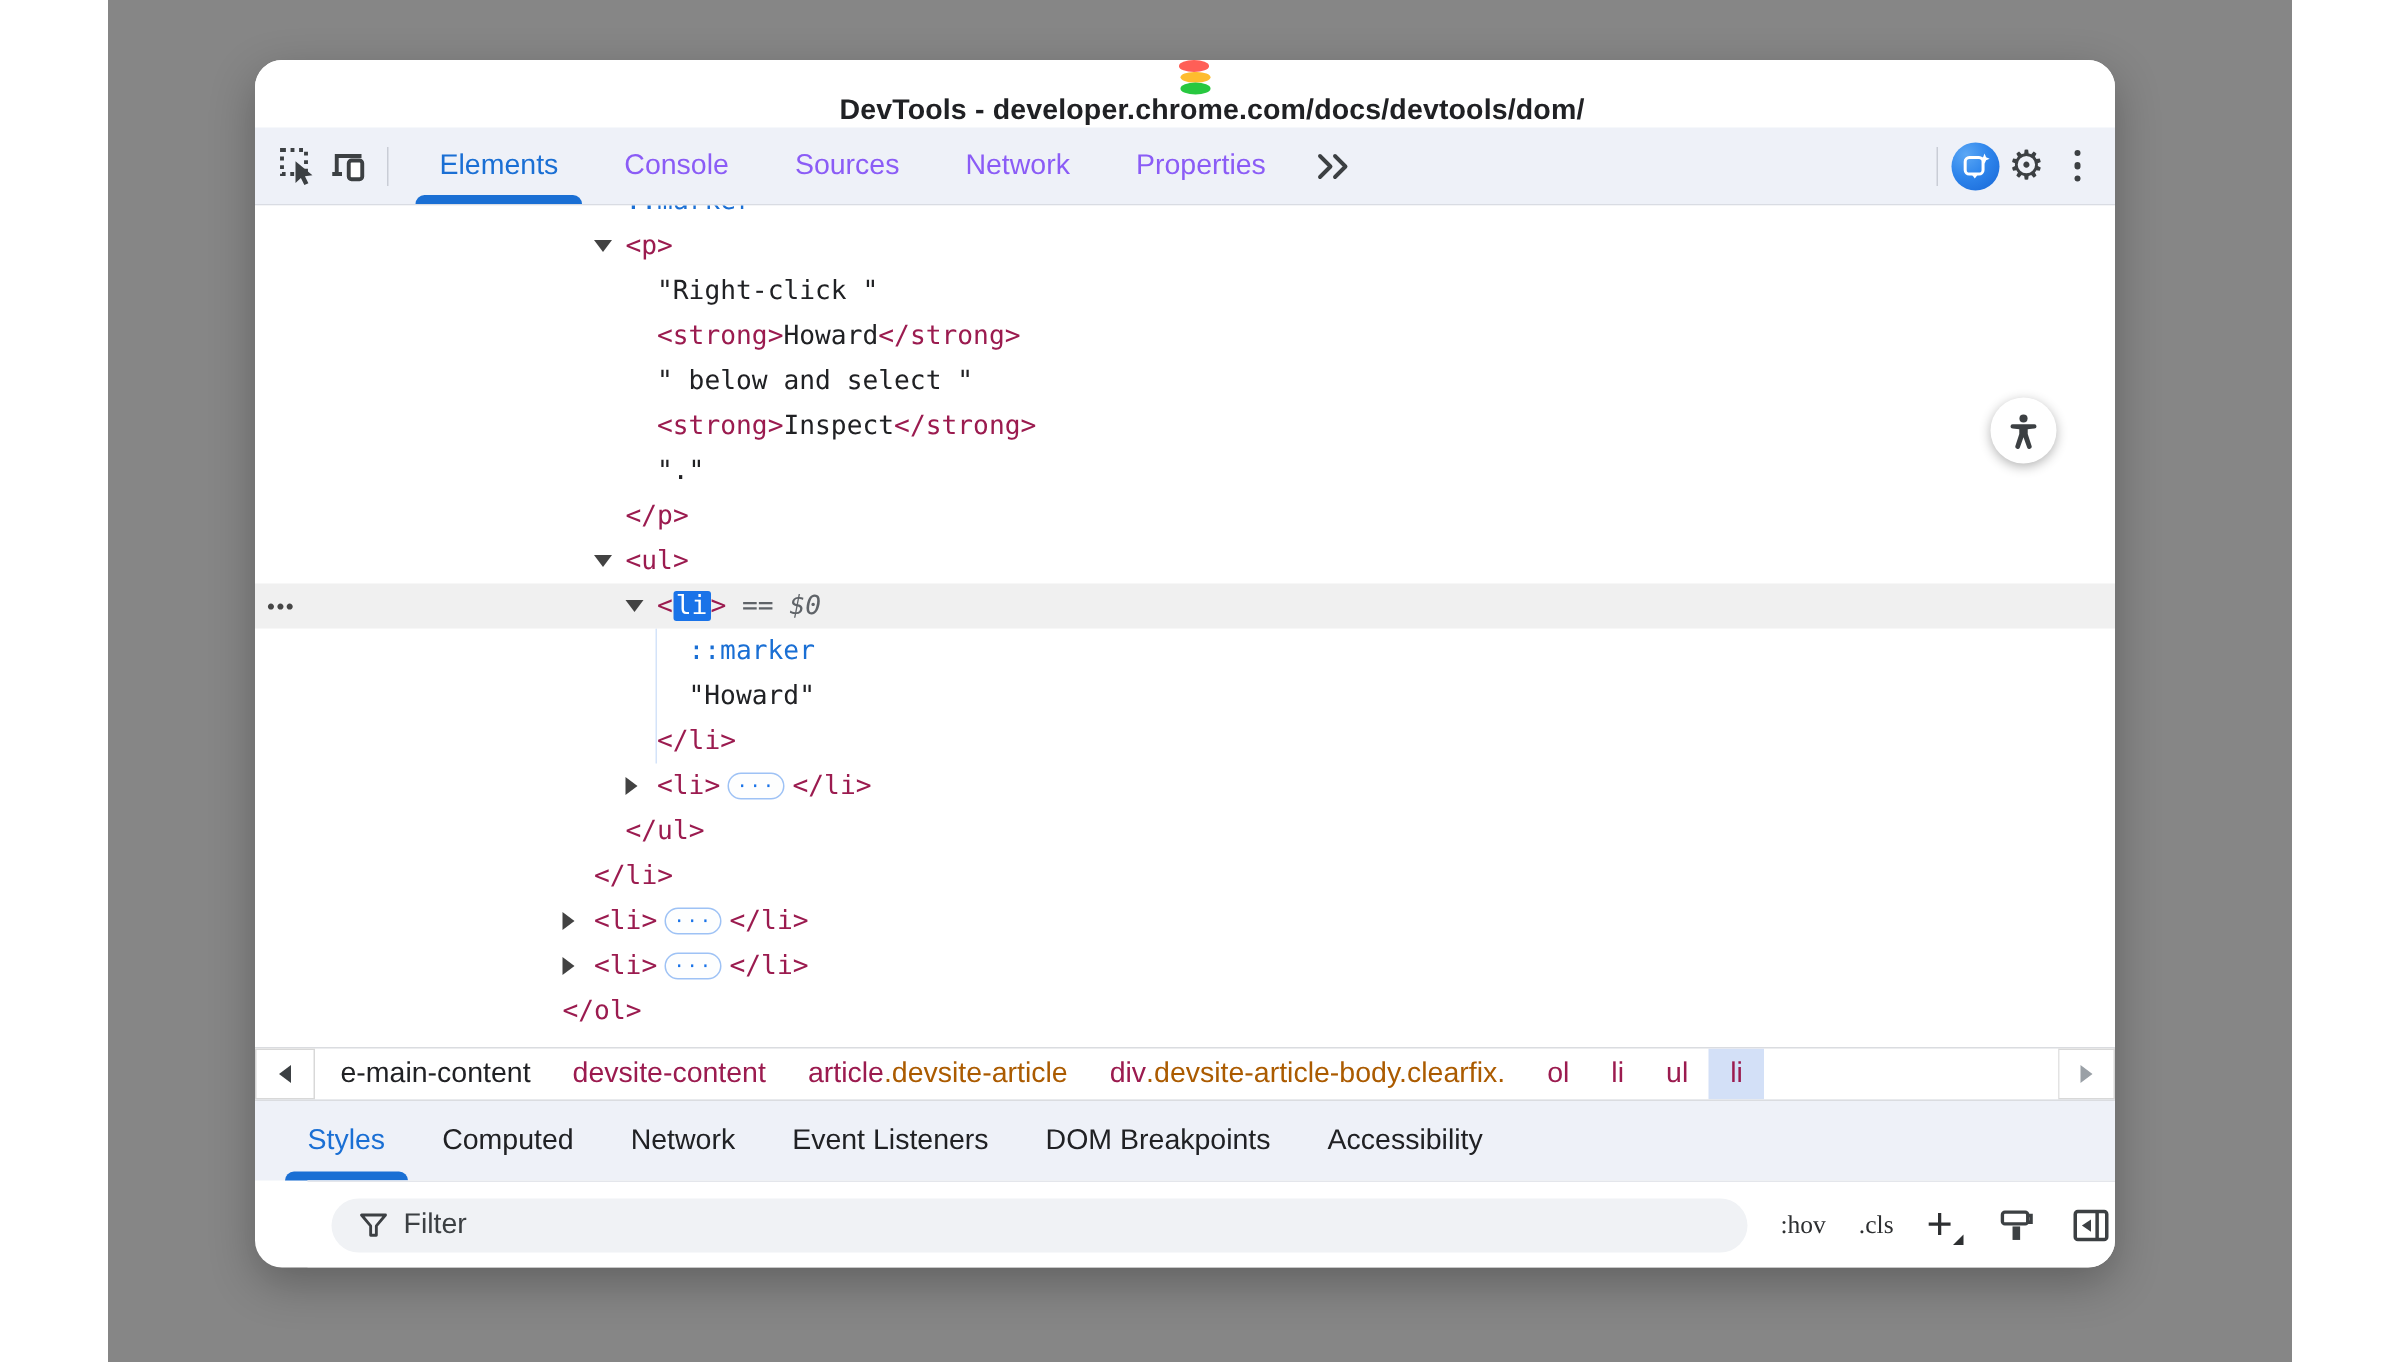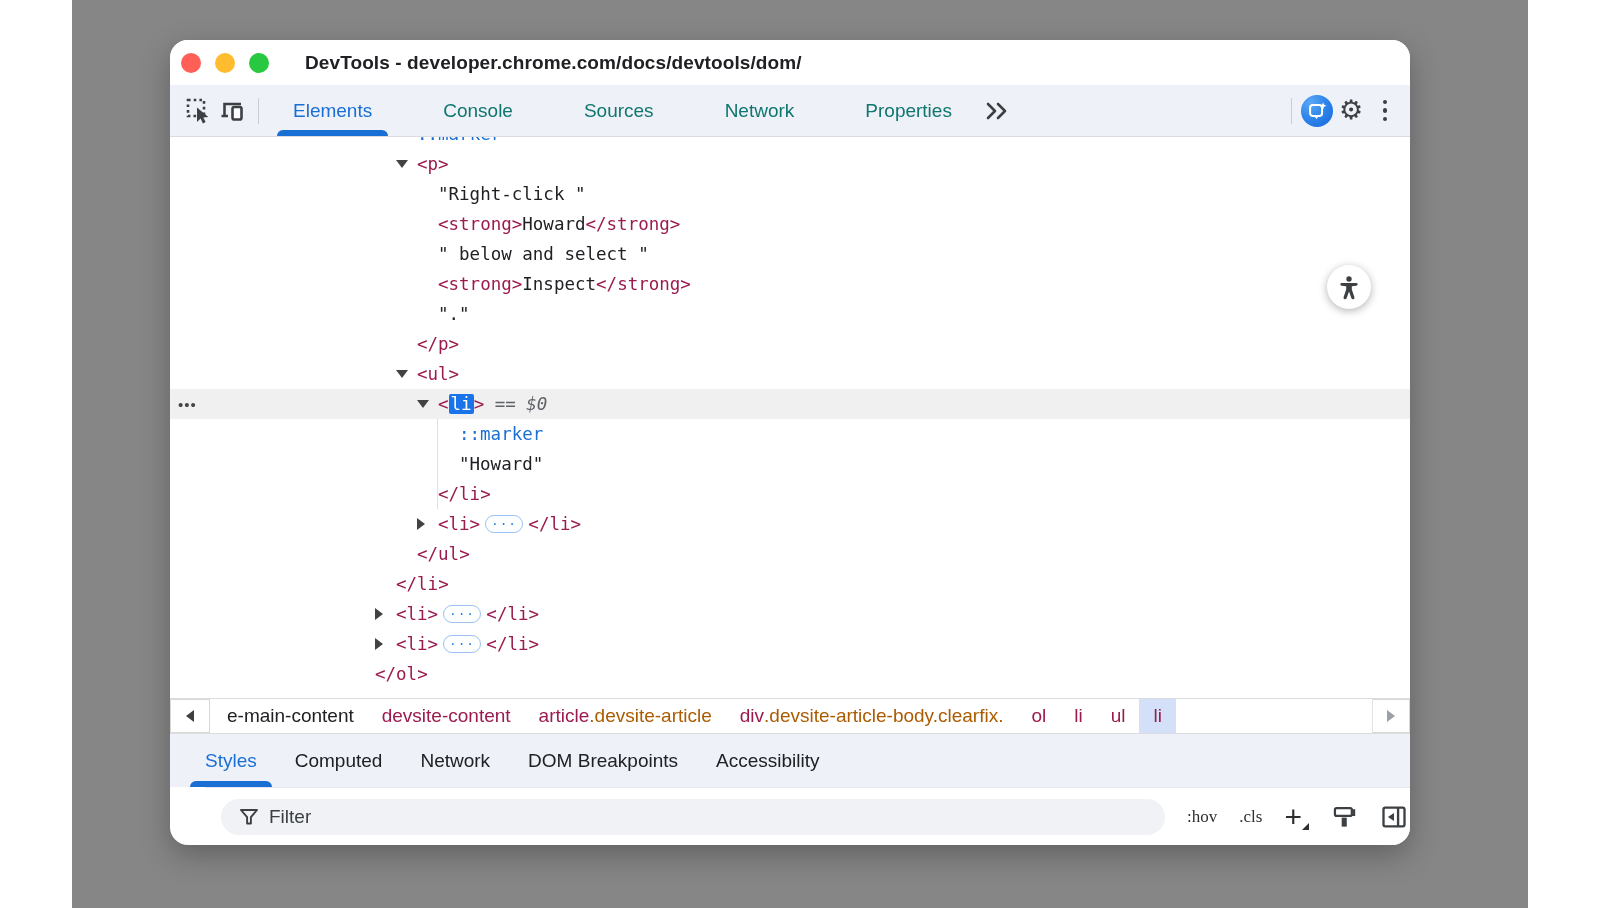--- a/index.html
+++ b/index.html
@@ -6,33 +6,33 @@
   html,body { width:1600px; height:908px; }
   body { font-family:"Liberation Sans", sans-serif; background:#ffffff; }
   .stage { position:relative; width:1600px; height:908px; overflow:hidden; background:#ffffff; }
   .backdrop { position:absolute; left:72px; top:0; width:1456px; height:908px; background:#868686; }
 
   .window { position:absolute; left:170px; top:40px; width:1240px; height:805px;
             background:#ffffff; border-radius:18px; overflow:hidden;
             box-shadow:0 10px 30px rgba(0,0,0,.28); }
 
   
-  .titlebar { position:absolute; left:0; top:0; width:100%; height:45px; background:#ffffff; display:flex; align-items:center; }
+  .titlebar { position:absolute; left:0; top:0; width:100%; height:45px; background:#ffffff; display:flex; align-items:center;flex-direction:column; }
   .traffic { width:20px; height:20px; border-radius:50%; margin-left:14px; }
   .traffic:first-child { margin-left:11px; }
   .title { font-size:19px; font-weight:bold; color:#202124; margin-left:36px; letter-spacing:.1px; }
 
   
   .toolbar { position:absolute; left:0; top:45px; width:100%; height:52px; background:#eef1f8;
              border-bottom:1px solid #d9dce3; display:flex; align-items:center; }
   .tool-btn { width:34px; height:34px; display:flex; align-items:center; justify-content:center; flex:0 0 auto; }
   .tool-btn.inspect { margin-left:12px; }
   .vdiv { width:1px; height:26px; background:#c9cdd6; margin:0 8px; flex:0 0 auto; }
-  .tabs { display:flex; height:100%; align-items:stretch; margin-left:4px;gap:27px; }
-  .tab { position:relative; display:flex; align-items:center; padding:0 22px; font-size:19px; color:#0f766e; cursor:default; }
+  .tabs { display:flex; height:100%; align-items:stretch; margin-left:4px; }
+  .tab { position:relative; display:flex; align-items:center; padding:0 22px; font-size:19px; color:#8b5cf6; cursor:default; }
   .tab.active { color:#1a6fd4; }
   .tab.active::after { content:""; position:absolute; left:6px; right:6px; bottom:0; height:6px;
                        background:#1a6fd4; border-radius:6px 6px 0 0; }
   .more-tabs { margin-left:6px; }
   .toolbar-spacer { flex:1; }
   .ai-circle { width:32px; height:32px; border-radius:50%;
                background:radial-gradient(circle at 30% 25%, #5aa7f5 0%, #2f86ec 45%, #1766d6 100%);
                display:flex; align-items:center; justify-content:center; }
   .kebab { display:flex; flex-direction:column; gap:4px; align-items:center; }
   .kebab i { width:4.5px; height:4.5px; border-radius:50%; background:#3c4043; }
@@ -231,20 +231,21 @@
         </div>
       <div class="crumb-scroll right">
         <span class="scroll-arrow-r"></span>
       </div>
     </div>
 
     <div class="sidetabs" id="sidetabs">
         <div class="sidetab active">Styles</div>
         <div class="sidetab">Computed</div>
         <div class="sidetab">Network</div>
+        <div class="sidetab">Event Listeners</div>
         <div class="sidetab">DOM Breakpoints</div>
         <div class="sidetab">Accessibility</div>
       </div>
 
     <div class="filterbar">
       <div class="filter-pill">
         <span class="funnel-wrap">
           <svg width="24" height="24" viewBox="0 0 24 24">
             <path d="M4,5 h16 l-6.1,7.2 v6.3 h-3.8 v-6.3 z" fill="none" stroke="#3c4043" stroke-width="1.9" stroke-linejoin="round"></path>
           </svg>

